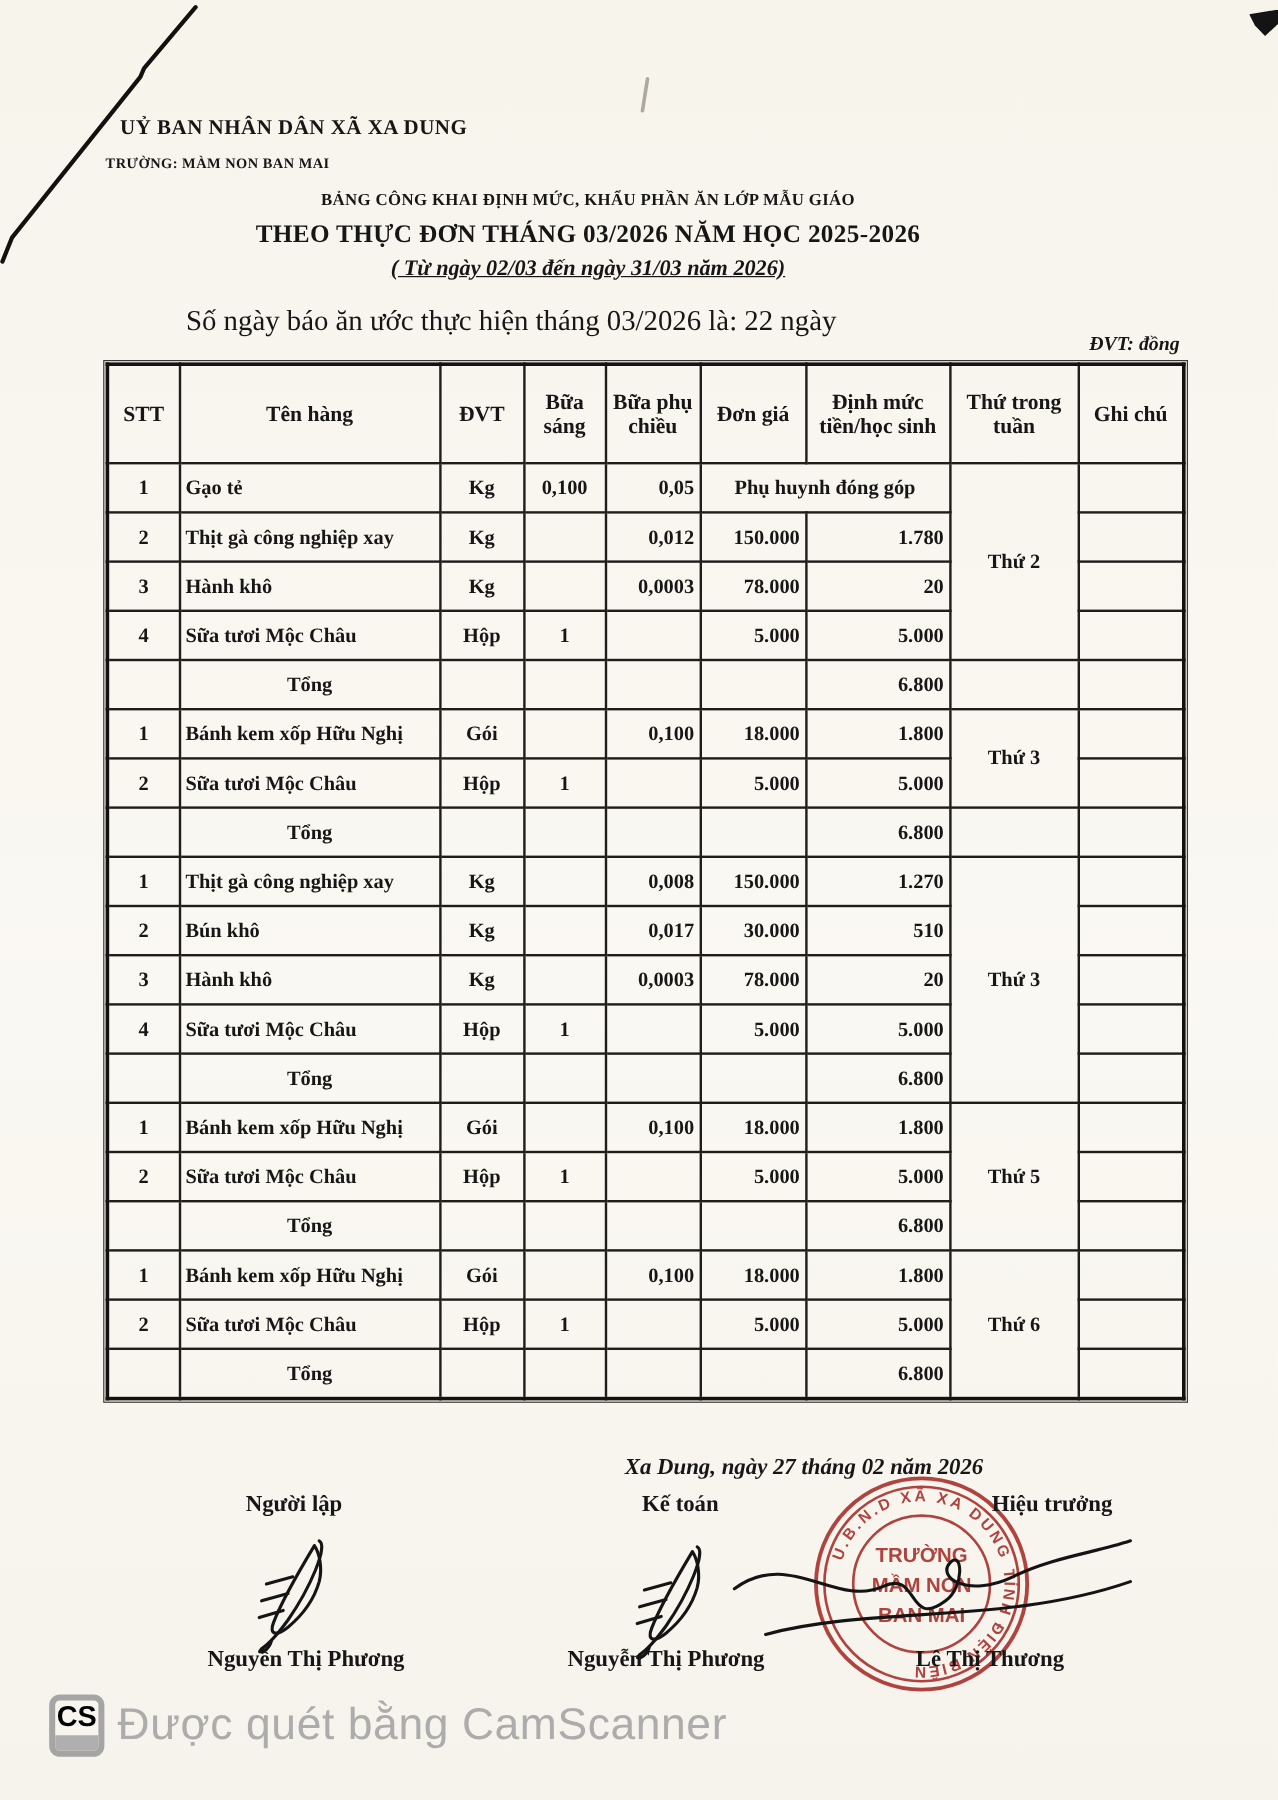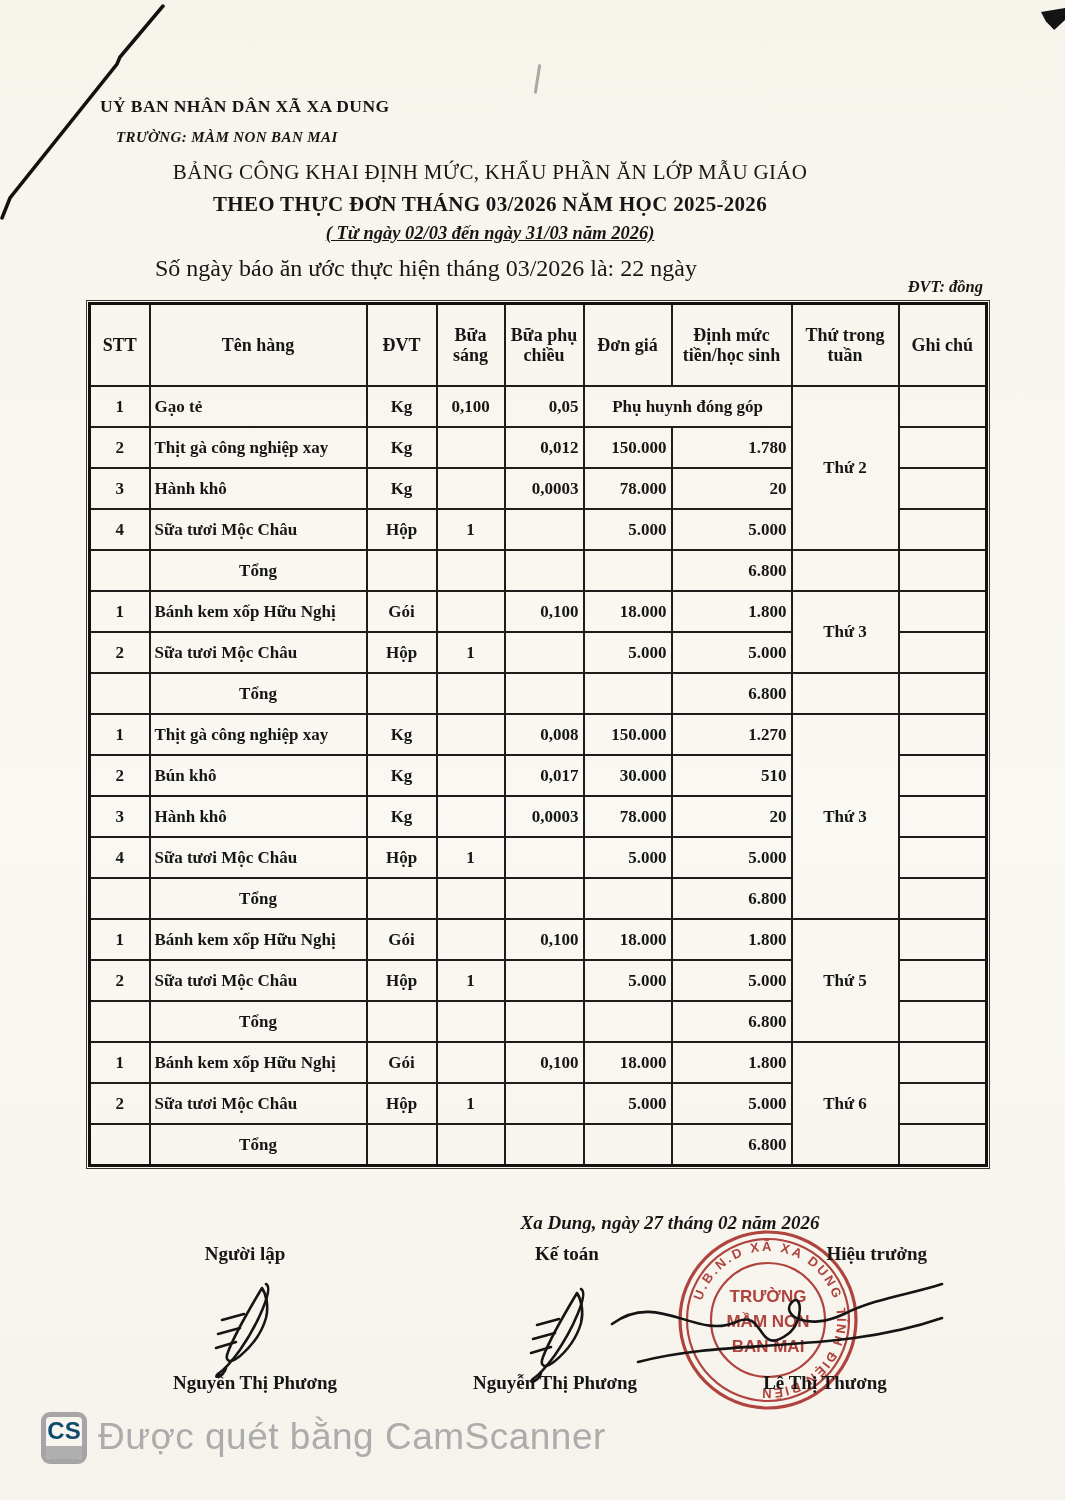--- a/index.html
+++ b/index.html
@@ -9,23 +9,23 @@
 
   
   .fold-svg{position:absolute;left:0;top:0;}
   .corner-blob{position:absolute;left:1041px;top:8px;width:24px;height:22px;background:#141414;
                clip-path:polygon(0 18%,100% 0,100% 55%,55% 100%,20% 60%);}
   .smudge{position:absolute;left:536px;top:64px;width:3px;height:30px;background:#9a958d;
           transform:rotate(9deg);border-radius:2px;opacity:.8;}
 
   
   .org1{position:absolute;left:100px;top:96px;font-size:17.5px;font-weight:bold;letter-spacing:.4px;}
-  .org2{position:absolute;left:116px;top:129px;font-size:15px;font-weight:bold;letter-spacing:.4px;font-style:italic;}
+  .org2{position:absolute;left:88px;top:129px;font-size:12px;font-weight:bold;letter-spacing:.4px;}
   .title-wrap{position:absolute;left:80px;top:160px;width:820px;text-align:center;}
-  .title1{font-size:21px;font-weight:normal;letter-spacing:.3px;}
+  .title1{font-size:14px;font-weight:bold;letter-spacing:.3px;}
   .title2{font-size:21px;font-weight:bold;margin-top:7px;letter-spacing:.3px;}
   .subtitle{font-size:18.5px;font-weight:bold;font-style:italic;margin-top:6px;text-decoration:underline;}
   .days-note{position:absolute;left:155px;top:255px;font-size:24px;}
   .unit-note{position:absolute;right:82px;top:277px;font-size:16.5px;font-weight:bold;font-style:italic;}
 
   
   .menu-table{position:absolute;left:88px;top:302px;border-collapse:collapse;table-layout:fixed;
               width:897px;background:transparent;}
   .menu-table th,.menu-table td{border:2px solid #1e1d1b;padding:0 4px;font-weight:bold;
               font-size:17px;overflow:hidden;}
@@ -52,21 +52,21 @@
   .name-1{left:125px;} .name-2{left:425px;} .name-3{left:695px;}
   .sig{position:absolute;}
   .sig-1{left:200px;top:1278px;} .sig-2{left:515px;top:1283px;}
   .sig-3{left:608px;top:1262px;}
   .stamp{position:absolute;left:676px;top:1228px;opacity:.92;}
 
   
   .cs-badge{position:absolute;left:41px;top:1412px;width:46px;height:52px;border:5px solid #a5a5a5;
             border-radius:9px;box-sizing:border-box;background:#f8f5ee;}
   .cs-badge .cs-txt{display:block;text-align:center;font-family:"Liberation Sans",sans-serif;
-            font-weight:bold;font-size:24px;color:#0c4a6e;line-height:28px;}
+            font-weight:bold;font-size:24px;color:#000000;line-height:28px;}
   .cs-badge .cs-bar{position:absolute;left:0;bottom:0;width:100%;height:13px;background:#aFaFaF;
             border-radius:0 0 4px 4px;}
   .cs-text{position:absolute;left:98px;top:1416px;font-family:"Liberation Sans","DejaVu Sans",sans-serif;
             font-size:37px;color:#acacac;letter-spacing:.5px;}
 </style>
 </head>
 <body>
 
 <div class="page">
 

